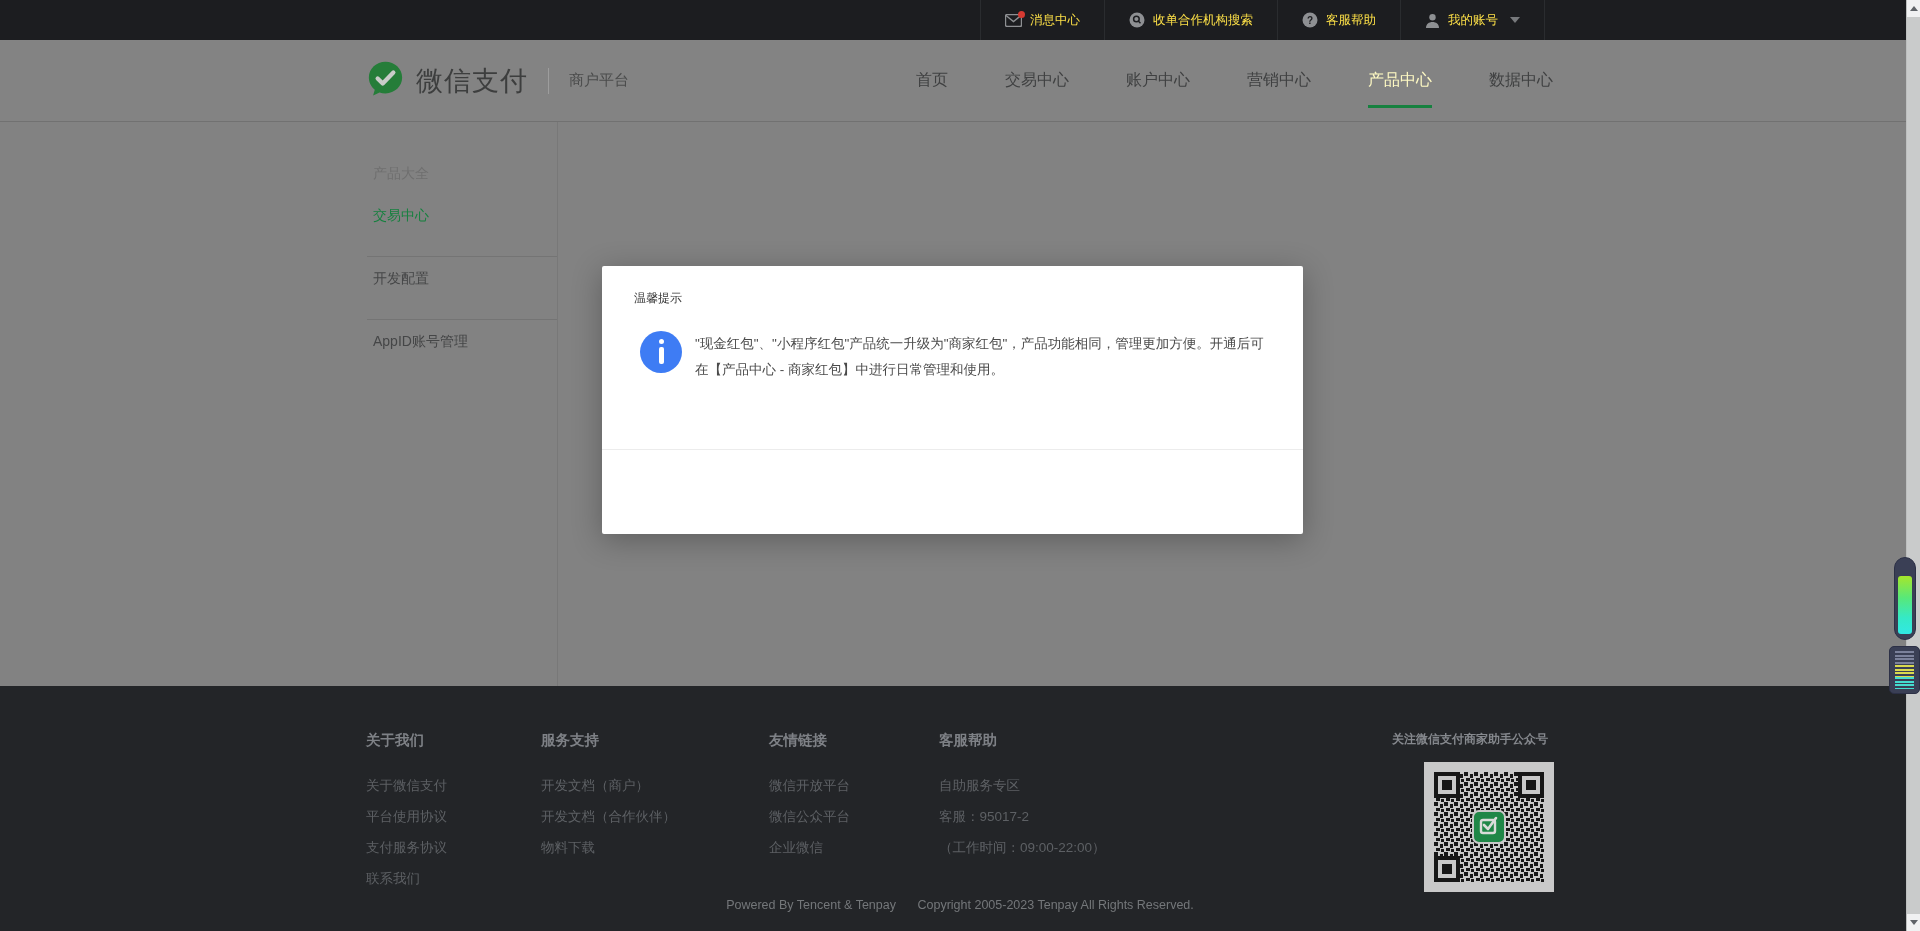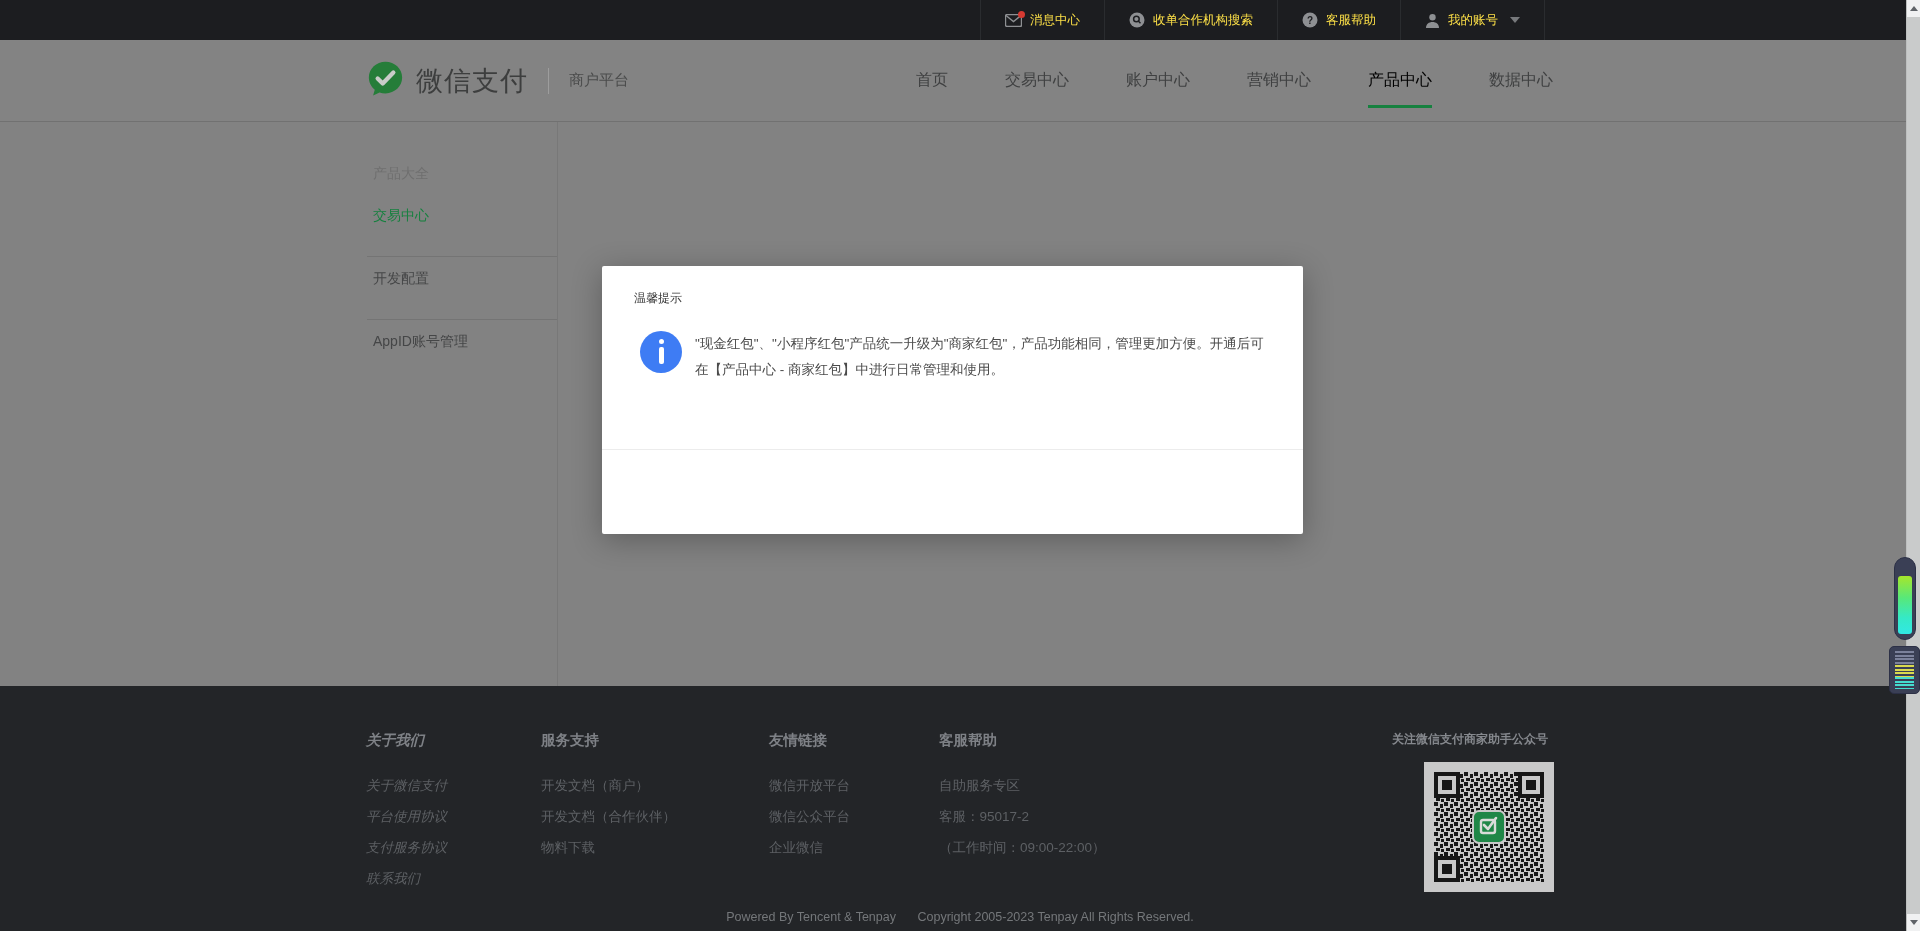--- a/index.html
+++ b/index.html
@@ -28,21 +28,21 @@
 
   
   .header{ height:82px; background:#838383; border-bottom:1px solid #717171; }
   .header-inner{ width:1186px; margin:0 auto; height:100%; display:flex; align-items:center; }
   .brand{ display:flex; align-items:center; }
   .brand-name{ font-size:27px; color:#3d3e3e; margin-left:12px; letter-spacing:1px; }
   .brand-sep{ width:1px; height:26px; background:#9d9d9d; margin:0 20px; }
   .brand-sub{ font-size:15px; color:#4b4c4c; }
   .nav{ margin-left:auto; display:flex; gap:57px; }
   .nav-item{ position:relative; font-size:16px; color:#3f4041; cursor:pointer; white-space:nowrap; }
-  .nav-item.active{ color:#000000; }
+  .nav-item.active{ color:#fef9c3; }
   .nav-underline{ position:absolute; left:0; right:0; bottom:-17px; height:3px; background:#16813f; }
 
   
   .main{ height:564px; }
   .main-inner{ width:1186px; margin:0 auto; height:100%; display:flex; }
   .sidebar{ width:191px; border-right:1px solid #787878; height:100%; padding-top:30px; }
   .side-group{ padding:0 0 20px 6px; }
   .side-group + .side-group{ border-top:1px solid #747474; }
   .side-item{ height:42px; line-height:42px; font-size:14px; color:#454647; cursor:pointer; }
   .side-item.muted{ color:#6f6f6f; cursor:default; }
@@ -68,25 +68,25 @@
     background:#07c160; color:#ffffff; font-size:15px; font-weight:bold;
     font-family:inherit; cursor:pointer;
   }
 
   
   .footer{ height:245px; background:#232528; position:relative; }
   .footer-inner{ width:1188px; margin:0 auto; padding-top:45px; display:flex; }
   .f-col h4{ font-size:14.5px; color:#7e8186; font-weight:bold; margin-bottom:27px; }
   .f-col ul{ list-style:none; }
   .f-col li{ font-size:13.5px; color:#5d6064; margin-bottom:13px; cursor:pointer; white-space:nowrap; }
-  .f-col.c1{ width:175px;font-style:italic; } .f-col.c2{ width:228px; } .f-col.c3{ width:170px; } .f-col.c4{ width:300px; }
+  .f-col.c1{ width:175px; } .f-col.c2{ width:228px; } .f-col.c3{ width:170px; } .f-col.c4{ width:300px; }
   .qr-block{ margin-left:auto; width:130px; }
   .qr-label{ font-size:12px; font-weight:bold; color:#85888d; margin-bottom:14px; white-space:nowrap; margin-left:-32px; }
   .qr-box{ width:130px; height:130px; }
-  .copyright{ position:absolute; bottom:7px; left:0; width:100%; text-align:center; font-size:12.5px; color:#74777a; }
+  .copyright{ position:absolute; bottom:19px; left:0; width:100%; text-align:center; font-size:12.5px; color:#74777a; }
   .copyright span{ margin:0 9px; }
 
   
   .scrollbar{ position:absolute; top:0; right:0; width:14px; height:931px; background:#c9cbcb; border-left:1px solid #bdbfbf; z-index:20; }
   .sb-cap{ position:absolute; left:0; width:13px; height:17px; background:#f0f1f2; display:flex; align-items:center; justify-content:center; cursor:pointer; }
   .sb-cap.top{ top:0; } .sb-cap.bottom{ bottom:0; }
   .tri-up{ width:0; height:0; border-left:4px solid transparent; border-right:4px solid transparent; border-bottom:5px solid #5f6368; }
   .tri-down{ width:0; height:0; border-left:4px solid transparent; border-right:4px solid transparent; border-top:5px solid #5f6368; }
 
   .widget-pill{

